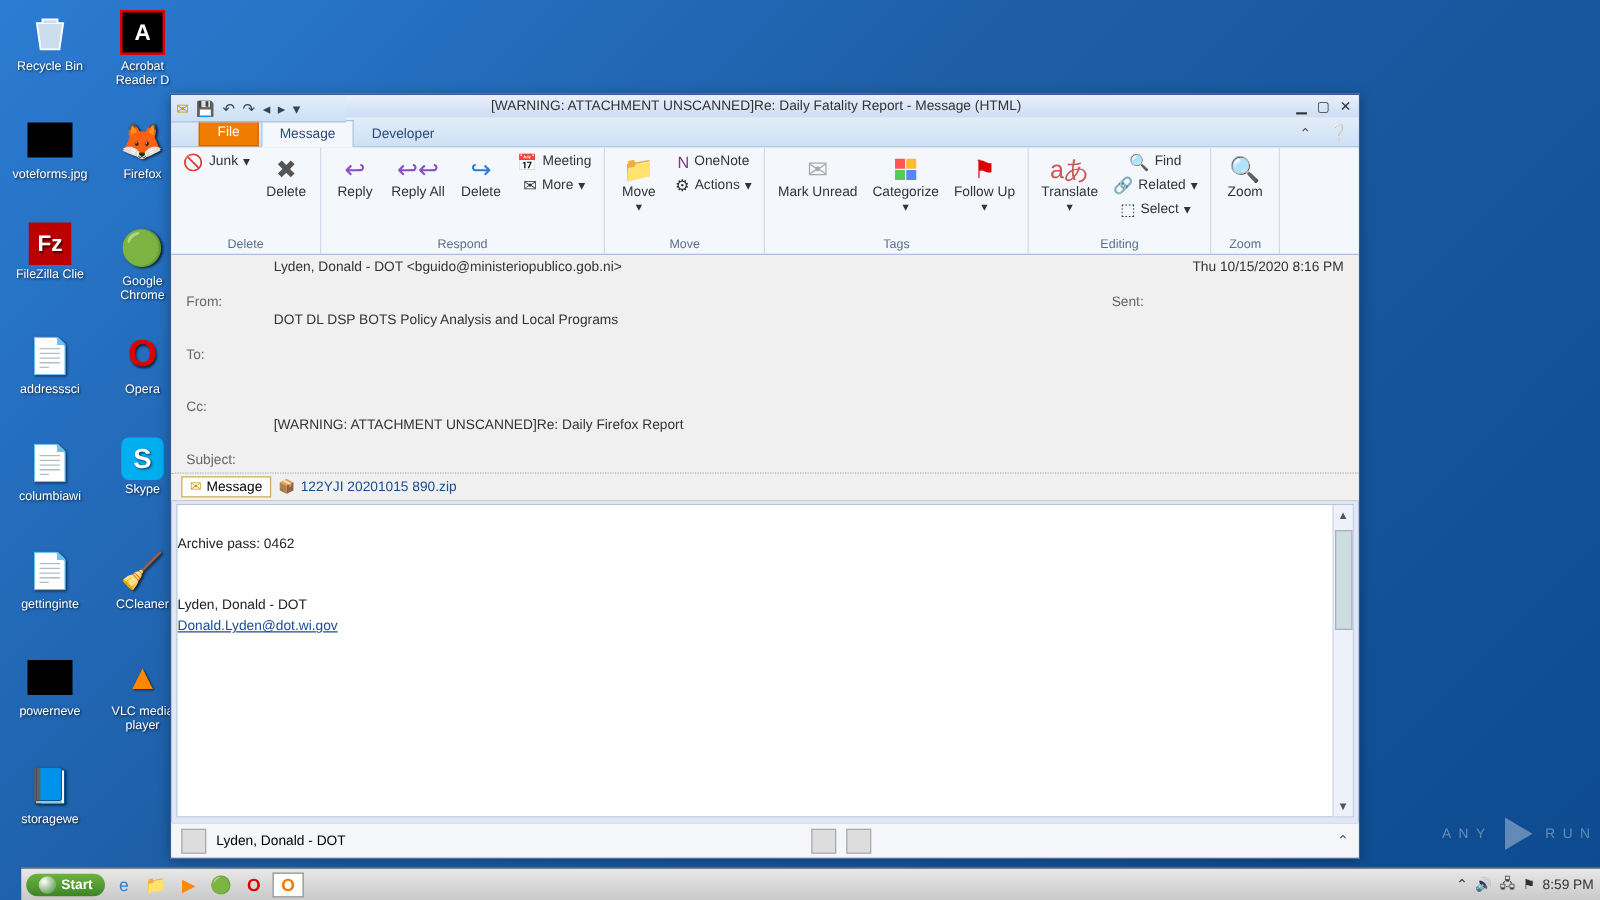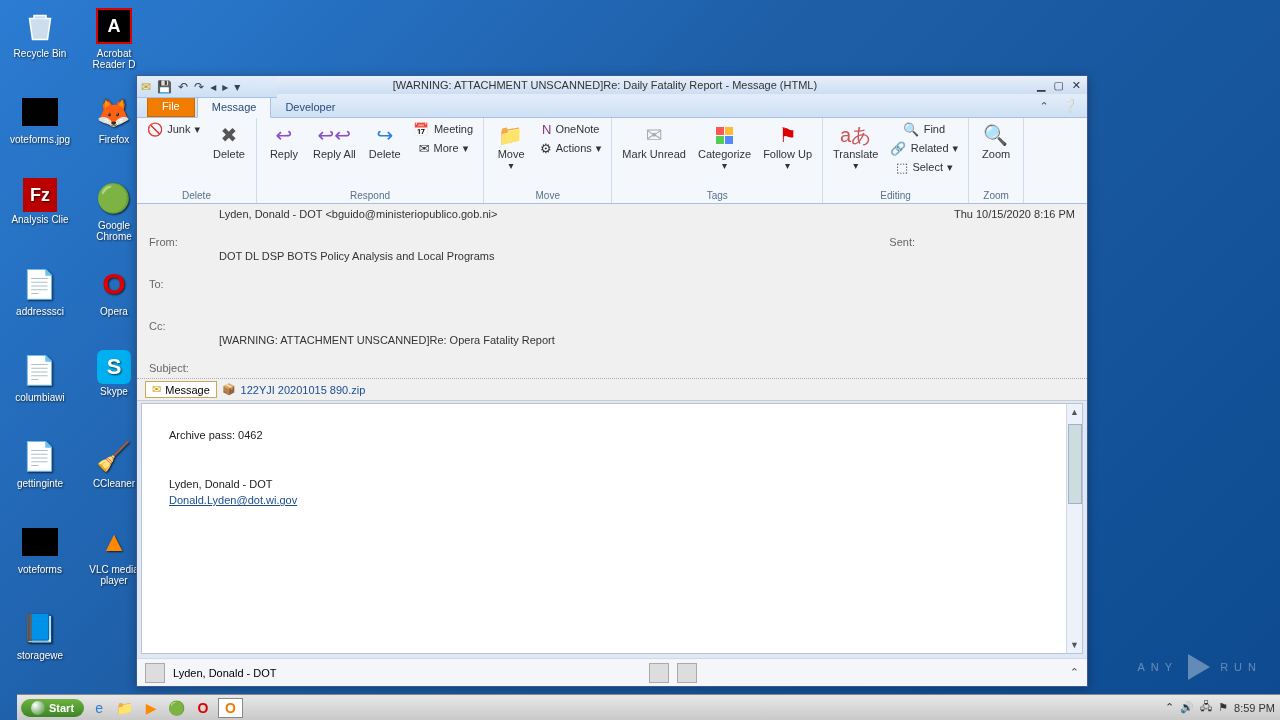--- a/index.html
+++ b/index.html
@@ -15,59 +15,59 @@
 
 .outlook-window { position: absolute; left: 136px; top: 75px; width: 952px; height: 612px; background: #dfe8f4; border: 1px solid #3b5998; box-shadow: 0 2px 10px rgba(0,0,0,.3); display: flex; flex-direction: column; }
 .titlebar { height: 18px; background: linear-gradient(#e9f0fa, #cdddf3); display: flex; align-items: center; padding: 0 4px; color: #333; }
 .titlebar .title { flex: 1; text-align: center; font-size: 11px; padding-left: 34px; }
 .titlebar .win-btns { display: flex; gap: 4px; }
 .titlebar .win-btns span { cursor: pointer; font-size: 11px; padding: 0 2px; }
 .qat { height: 22px; background: linear-gradient(#e3edf9, #cee0f5); display: flex; align-items: center; padding: 0 4px; gap: 6px; border-bottom: 1px solid #a9c0e0; position: absolute; top: 0; left: 0; width: 140px; }
 .qat span { font-size: 12px; cursor: pointer; color: #345; }
 .ribbon-tabs { display: flex; align-items: flex-end; padding-left: 6px; background: linear-gradient(#e3edf9, #cee0f5); height: 24px; border-bottom: 1px solid #a9c0e0; }
 .ribbon-tabs .tab { padding: 4px 14px; font-size: 11px; cursor: pointer; color: #2a4a7a; }
-.ribbon-tabs .tab.file { background: #f07c00; color: #fff; border: 1px solid #d06600; margin: 2px 2px 0 4px; }
+.ribbon-tabs .tab.file { background: #f07c00; color: #fff; border: 1px solid #d06600; margin: 2px 2px 0 16px; }
 .ribbon-tabs .tab.active { background: #f4f8fd; border: 1px solid #a9c0e0; border-bottom: 1px solid #f4f8fd; margin-bottom: -1px; }
 .ribbon-tabs .spacer { flex: 1; }
 .ribbon-tabs .help { padding: 4px 8px; color: #2a6fd8; font-size: 13px; cursor: pointer; }
 .ribbon { display: flex; background: #f4f8fd; border-bottom: 1px solid #a9c0e0; height: 86px; }
 .rgroup { border-right: 1px solid #d0dcec; display: flex; flex-direction: column; padding: 2px 6px 0 6px; }
 .rgroup .items { flex: 1; display: flex; align-items: flex-start; gap: 4px; }
 .rgroup .gname { font-size: 10px; color: #5a6f8a; text-align: center; padding: 2px 0; }
 .rbtn { display: flex; flex-direction: column; align-items: center; justify-content: center; padding: 2px 4px; font-size: 10px; color: #333; cursor: pointer; min-width: 42px; text-align: center; }
 .rbtn .ric { font-size: 20px; height: 26px; display: flex; align-items: center; }
 .rbtn.small { flex-direction: row; min-width: auto; height: 18px; font-size: 11px; gap: 4px; }
 .rbtn.small .ric { font-size: 13px; height: auto; }
 .rstack { display: flex; flex-direction: column; gap: 1px; }
 
 .headers { background: #f0f0f0; border-bottom: 1px dotted #aaa; padding: 4px 12px; display: grid; grid-template-columns: 70px 1fr 50px 160px; row-gap: 2px; font-size: 11px; color: #333; }
 .headers .hlbl { color: #666; margin-top: 28px; }
 .attach-row { display: flex; align-items: center; background: #f0f0f0; padding: 2px 8px; gap: 6px; border-bottom: 1px solid #ccc; }
 .attach-tab { display: flex; align-items: center; gap: 4px; background: #fff; border: 1px solid #c7a956; padding: 1px 6px; font-size: 11px; }
 .attach-file { display: flex; align-items: center; gap: 4px; font-size: 11px; color: #1a4d8f; }
 .body-area { flex: 1; display: flex; background: #fff; margin: 2px 4px 4px 4px; border: 1px solid #b8c5d8; }
-.body-content { flex: 1; padding: 24px 27px; font-size: 12px; color: #222; line-height: 1.4; overflow: auto; }
+.body-content { flex: 1; padding: 24px 0; font-size: 12px; color: #222; line-height: 1.4; overflow: auto; }
 .body-content a { color: #1a4d8f; text-decoration: underline; }
 .scrollbar { width: 16px; background: #edf2fa; border-left: 1px solid #cdd8e8; position: relative; }
 .scrollbar .sb-up, .scrollbar .sb-down { height: 16px; display: flex; align-items: center; justify-content: center; color: #555; font-size: 9px; cursor: pointer; }
 .scrollbar .sb-down { position: absolute; bottom: 0; width: 100%; }
 .scrollbar .thumb { position: absolute; top: 20px; width: 14px; left: 1px; height: 80px; background: #cdd; border: 1px solid #aac; }
 .people-pane { height: 28px; background: #f4f6fa; border-top: 1px solid #cdd8e8; display: flex; align-items: center; padding: 0 8px; gap: 8px; }
 .people-pane .avatar { width: 20px; height: 20px; background: #ddd; border: 1px solid #aaa; }
 .people-pane .expand { margin-left: auto; color: #555; cursor: pointer; }
 
 .taskbar { position: absolute; bottom: 0; left: 17px; width: 1280px; height: 26px; background: linear-gradient(#e8e8e8, #c9c9c9); border-top: 1px solid #888; display: flex; align-items: center; padding: 0 4px; gap: 4px; }
 .start-btn { display: flex; align-items: center; gap: 4px; background: linear-gradient(#6db33f, #3c8527); color: #fff; padding: 2px 10px; border-radius: 10px; font-weight: bold; font-size: 11px; cursor: pointer; }
 .start-btn .orb { width: 14px; height: 14px; background: radial-gradient(circle at 30% 30%, #fff, #3c8527); border-radius: 50%; }
 .task-item { width: 22px; height: 20px; display: flex; align-items: center; justify-content: center; cursor: pointer; font-size: 14px; }
 .task-item.active { background: #fff; border: 1px solid #888; padding: 0 6px; width: auto; }
 .tray { margin-left: auto; display: flex; align-items: center; gap: 6px; color: #333; font-size: 10px; }
 .tray .clock { font-size: 11px; }
 
-.watermark { position: absolute; right: 18px; bottom: 40px; color: rgba(255,255,255,.35); font-size: 34px; font-weight: 300; letter-spacing: 6px; display: flex; align-items: center; gap: 10px; pointer-events: none; }
+.watermark { position: absolute; right: 2px; bottom: 40px; color: rgba(255,255,255,.35); font-size: 34px; font-weight: 300; letter-spacing: 6px; display: flex; align-items: center; gap: 10px; pointer-events: none; }
 .watermark .tri { width: 0; height: 0; border-left: 22px solid rgba(255,255,255,.35); border-top: 13px solid transparent; border-bottom: 13px solid transparent; }
 </style>
 </head>
 <body>
 
 <div class="desktop">
 
   <div class="desktop-icons">
     <div class="dicon">
         <div class="glyph bin">
@@ -89,21 +89,21 @@
           <div class="blackbox"></div>
         </div>
         <div class="lbl">voteforms.jpg</div>
       </div>
     <div class="dicon">
         <div class="glyph" style="color:#ff9500">🦊</div>
         <div class="lbl">Firefox</div>
       </div>
     <div class="dicon">
         <div class="glyph" style="background:#b00;color:#fff;width:34px;height:34px;font-size:18px;font-weight:bold">Fz</div>
-        <div class="lbl">Analysis Clie</div>
+        <div class="lbl">FileZilla Clie</div>
       </div>
     <div class="dicon">
         <div class="glyph">🟢</div>
         <div class="lbl">Google Chrome</div>
       </div>
     <div class="dicon">
         <div class="glyph" style="color:#eee">📄</div>
         <div class="lbl">addresssci</div>
       </div>
     <div class="dicon">
@@ -123,21 +123,21 @@
         <div class="lbl">gettinginte</div>
       </div>
     <div class="dicon">
         <div class="glyph" style="color:#d00">🧹</div>
         <div class="lbl">CCleaner</div>
       </div>
     <div class="dicon">
         <div class="glyph">
           <div class="blackbox"></div>
         </div>
-        <div class="lbl">voteforms</div>
+        <div class="lbl">powerneve</div>
       </div>
     <div class="dicon">
         <div class="glyph" style="color:#f80">▲</div>
         <div class="lbl">VLC media player</div>
       </div>
     <div class="dicon">
         <div class="glyph" style="color:#4a7fc5">📘</div>
         <div class="lbl">storagewe</div>
       </div>
   </div>
@@ -264,21 +264,21 @@
     <div class="headers">
       <div class="hlbl">From:</div>
       <div>Lyden, Donald - DOT &lt;bguido@ministeriopublico.gob.ni&gt;</div>
       <div class="hlbl" style="text-align:right">Sent:</div>
       <div style="text-align:right">Thu 10/15/2020 8:16 PM</div>
       <div class="hlbl">To:</div>
       <div style="grid-column:2/5">DOT DL DSP BOTS Policy Analysis and Local Programs</div>
       <div class="hlbl">Cc:</div>
       <div style="grid-column:2/5"></div>
       <div class="hlbl">Subject:</div>
-      <div style="grid-column:2/5">[WARNING: ATTACHMENT UNSCANNED]Re: Opera Fatality Report</div>
+      <div style="grid-column:2/5">[WARNING: ATTACHMENT UNSCANNED]Re: Daily Firefox Report</div>
     </div>
     <div class="attach-row">
       <div class="attach-tab">
           <span style="color:#c90">✉</span>
           <span>Message</span>
         </div>
       <div class="attach-file">
           <span>📦</span>
           <span>122YJI 20201015 890.zip</span>
         </div>

